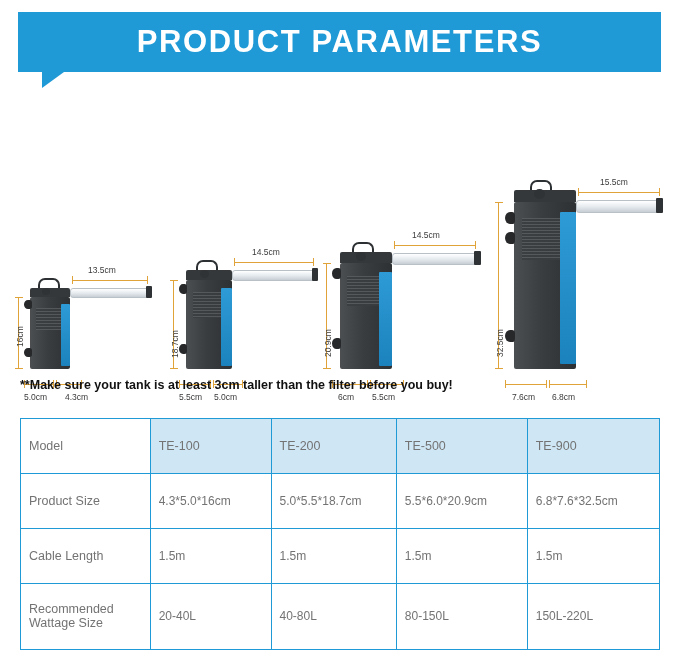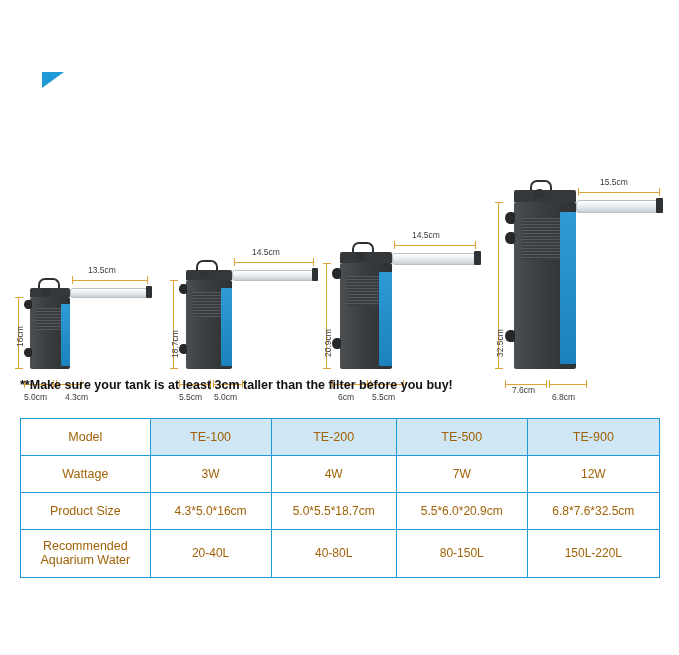--- a/index.html
+++ b/index.html
@@ -160,25 +160,24 @@
     top: 418px;
     width: 640px;
   }
   table.spec {
     border-collapse: collapse;
     width: 640px;
     font-size: 12px;
   }
   table.spec td {
     border: 1px solid #1f9ad6;
-    padding: 9px 8px;
+    padding: 18px 8px;
     height: 18px;
     vertical-align: middle;
-    color: #a16207;
-    text-align: center;
+    color: #737373;
   }
   td.rowhead {
     width: 125px;
     font-size: 12.5px;
   }
   td.hdrcell {
     background: #cfe7f5;
     font-size: 12.5px;
     margin-left: 48px;
   }
@@ -186,20 +185,23 @@
   td.col3 { width: 120px; }
   td.col4 { width: 128px; }
   td.col5 { width: 130px; }
   td.center-span { text-align: center; }
   .two-line { line-height: 1.15; }
 </style>
 </head>
 <body>
 
 <div class="banner-wrap">
+  <div class="banner">
+    <div class="banner-title">PRODUCT PARAMETERS</div>
+  </div>
   <div class="banner-tail"></div>
 </div>
 
 <div class="diagram-area">
 
   <div class="unit">
 
     <div class="hook" style="left:38px; top:206px; width:18px; height:12px;"></div>
 
     <div class="filter-cap" style="left:30px; top:216px; width:40px; height:9px;"></div>
@@ -323,21 +325,21 @@
     <div class="dim-label" style="left:600px; top:105px;">15.5cm</div>
 
     <div class="dim-line-v" style="left:498px; top:130px; height:167px;"></div>
     <div class="tick" style="left:495px; top:130px; width:8px; height:1px;"></div>
     <div class="tick" style="left:495px; top:296px; width:8px; height:1px;"></div>
     <div class="dim-label vert" style="left:495px; top:285px;">32.5cm</div>
 
     <div class="dim-line-h" style="left:505px; top:312px; width:42px;"></div>
     <div class="tick" style="left:505px; top:308px; width:1px; height:8px;"></div>
     <div class="tick" style="left:546px; top:308px; width:1px; height:8px;"></div>
-    <div class="dim-label" style="left:512px; top:313px;">7.6cm</div>
+    <div class="dim-label" style="left:512px; top:320px;">7.6cm</div>
 
     <div class="dim-line-h" style="left:549px; top:312px; width:38px;"></div>
     <div class="tick" style="left:549px; top:308px; width:1px; height:8px;"></div>
     <div class="tick" style="left:586px; top:308px; width:1px; height:8px;"></div>
     <div class="dim-label" style="left:552px; top:320px;text-align:center;">6.8cm</div>
   </div>
 </div>
 
 <div class="note">**Make sure your tank is at least 3cm taller than the filter before you buy!</div>
 
@@ -346,42 +348,42 @@
     <tbody>
       <tr>
         <td class="rowhead">Model</td>
         <td class="hdrcell col2">TE-100</td>
         <td class="hdrcell col3">TE-200</td>
         <td class="hdrcell col4">TE-500</td>
         <td class="hdrcell col5">TE-900</td>
       </tr>
 
 
-      <tr>
-        <td class="rowhead">Wattage</td>
-        <td class="col2">3W</td>
-        <td class="col3">4W</td>
-        <td class="col4">7W</td>
-        <td class="col5">12W</td>
-      </tr>
 
 
       <tr>
         <td class="rowhead">Product Size</td>
         <td class="col2">4.3*5.0*16cm</td>
         <td class="col3">5.0*5.5*18.7cm</td>
         <td class="col4">5.5*6.0*20.9cm</td>
         <td class="col5">6.8*7.6*32.5cm</td>
       </tr>
 
+      <tr>
+        <td class="rowhead">Cable Length</td>
+        <td class="col2">1.5m</td>
+        <td class="col3">1.5m</td>
+        <td class="col4">1.5m</td>
+        <td class="col5">1.5m</td>
+      </tr>
 
       <tr>
         <td class="rowhead two-line">
           <div>Recommended</div>
-          <div>Aquarium Water</div>
+          <div>Wattage Size</div>
         </td>
         <td class="col2">20-40L</td>
         <td class="col3">40-80L</td>
         <td class="col4">80-150L</td>
         <td class="col5">150L-220L</td>
       </tr>
     </tbody>
   </table>
 </div>
 

